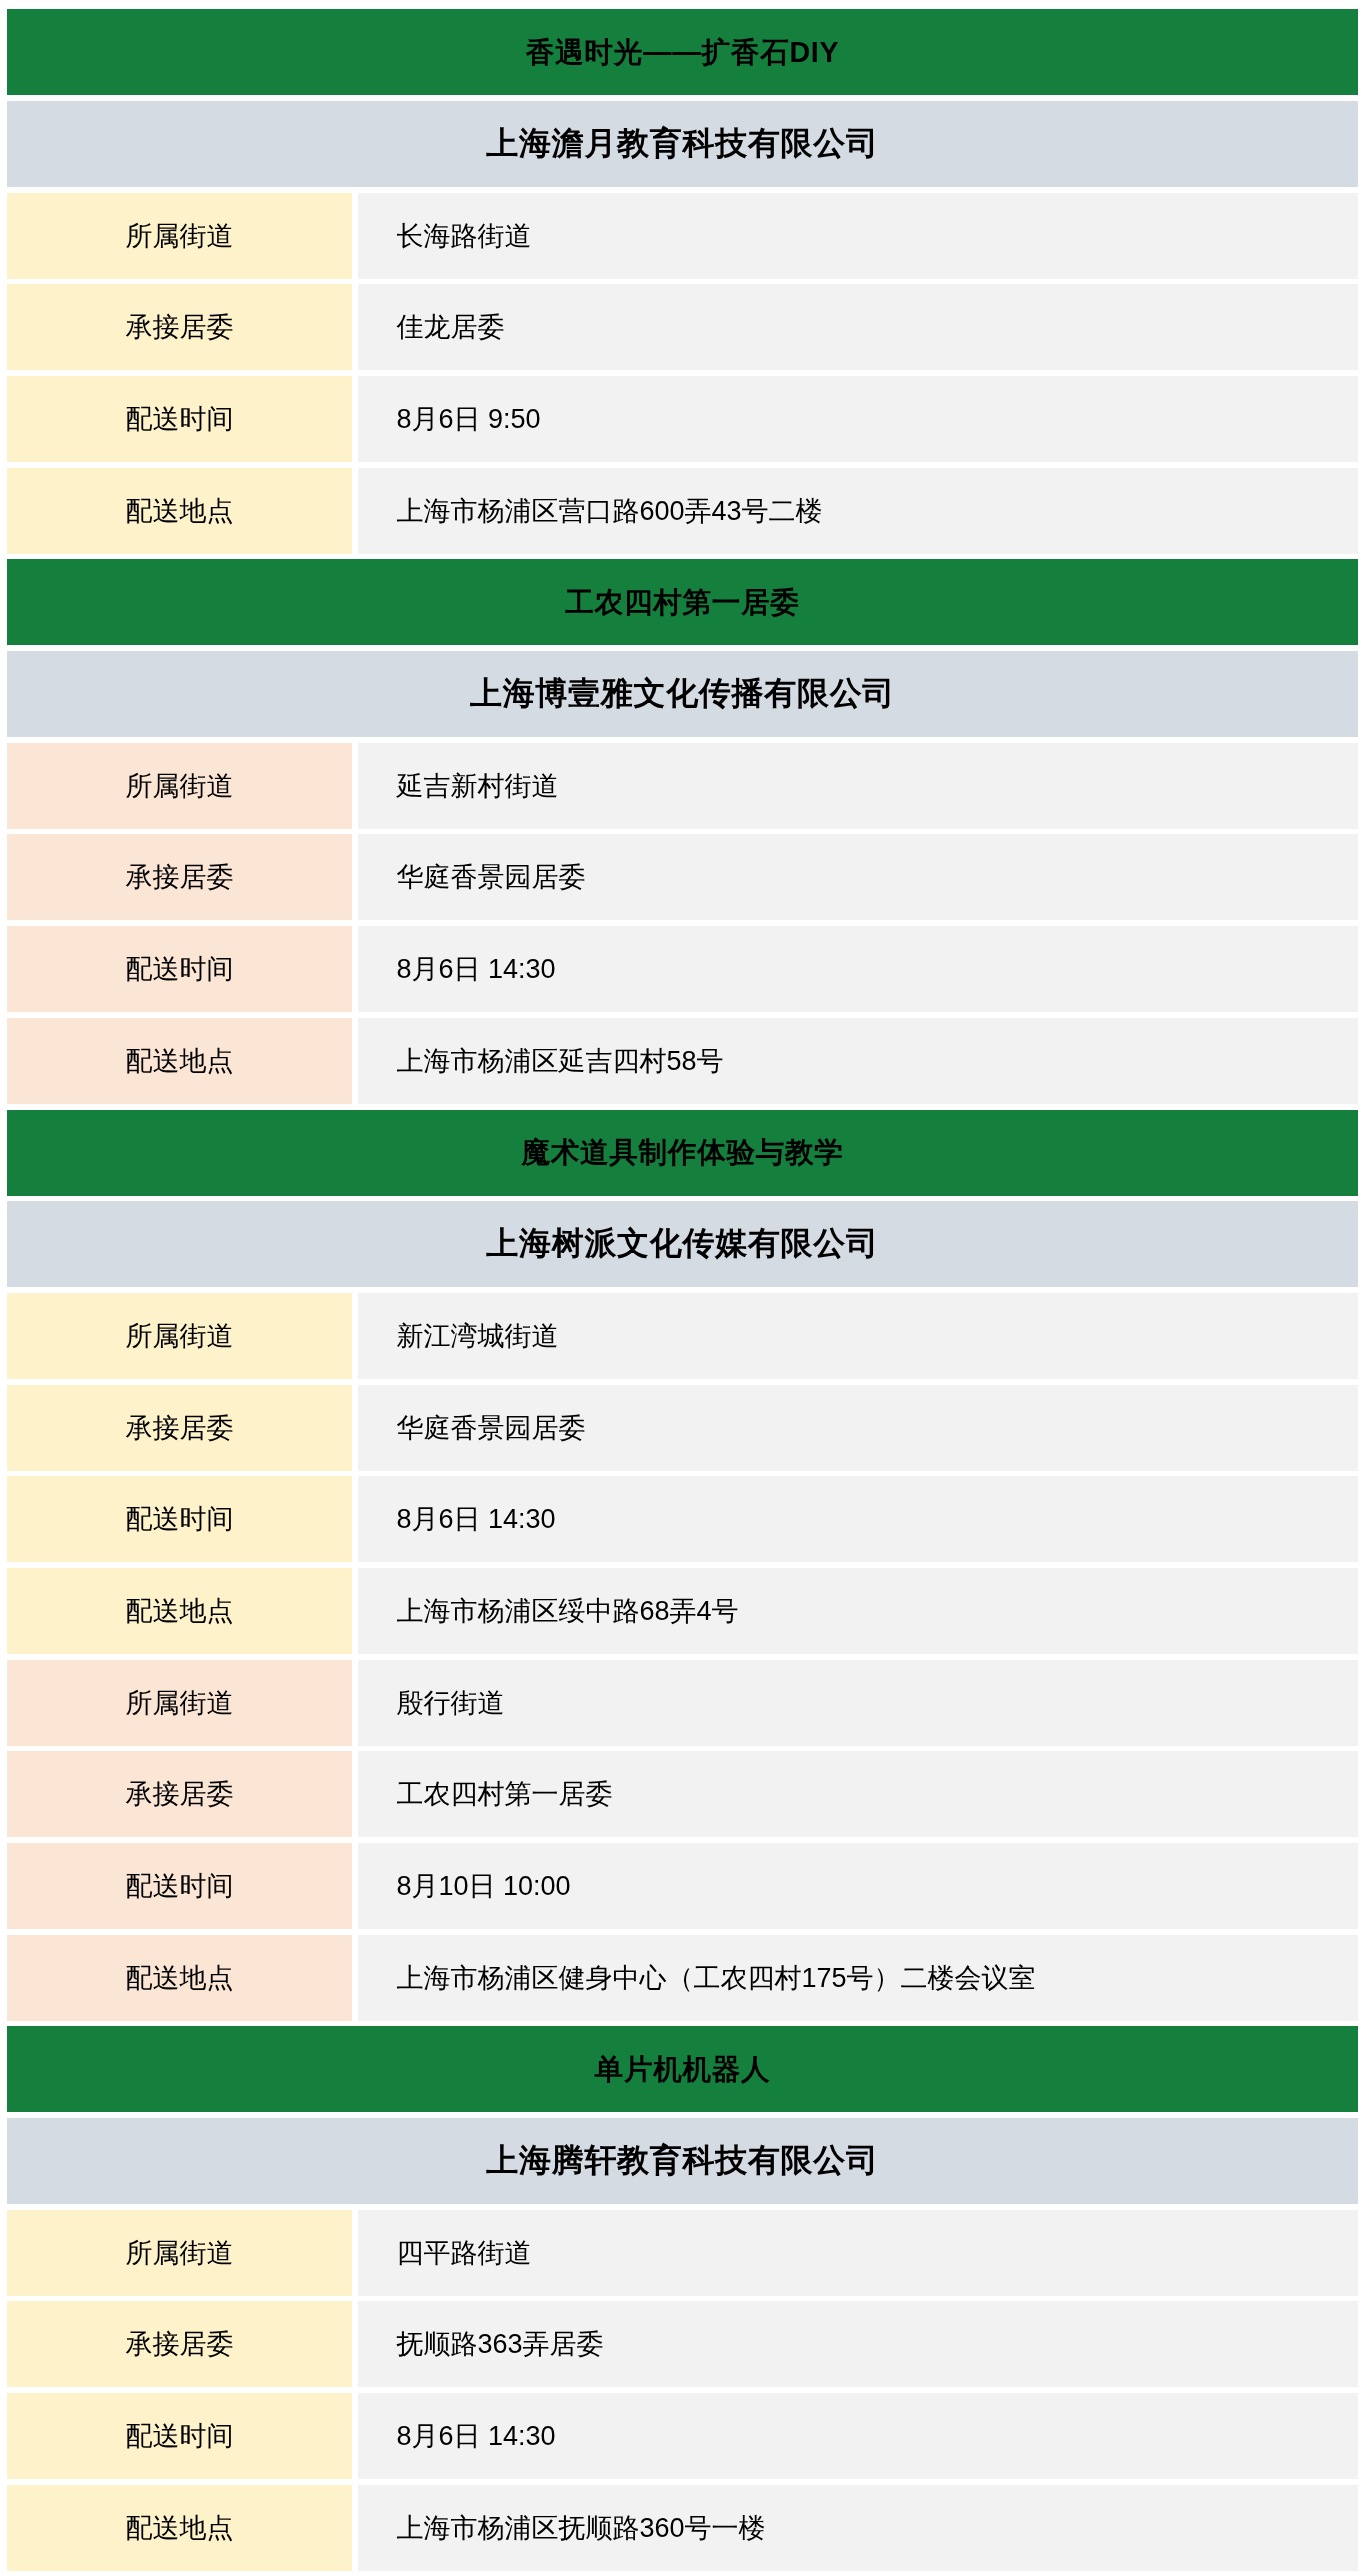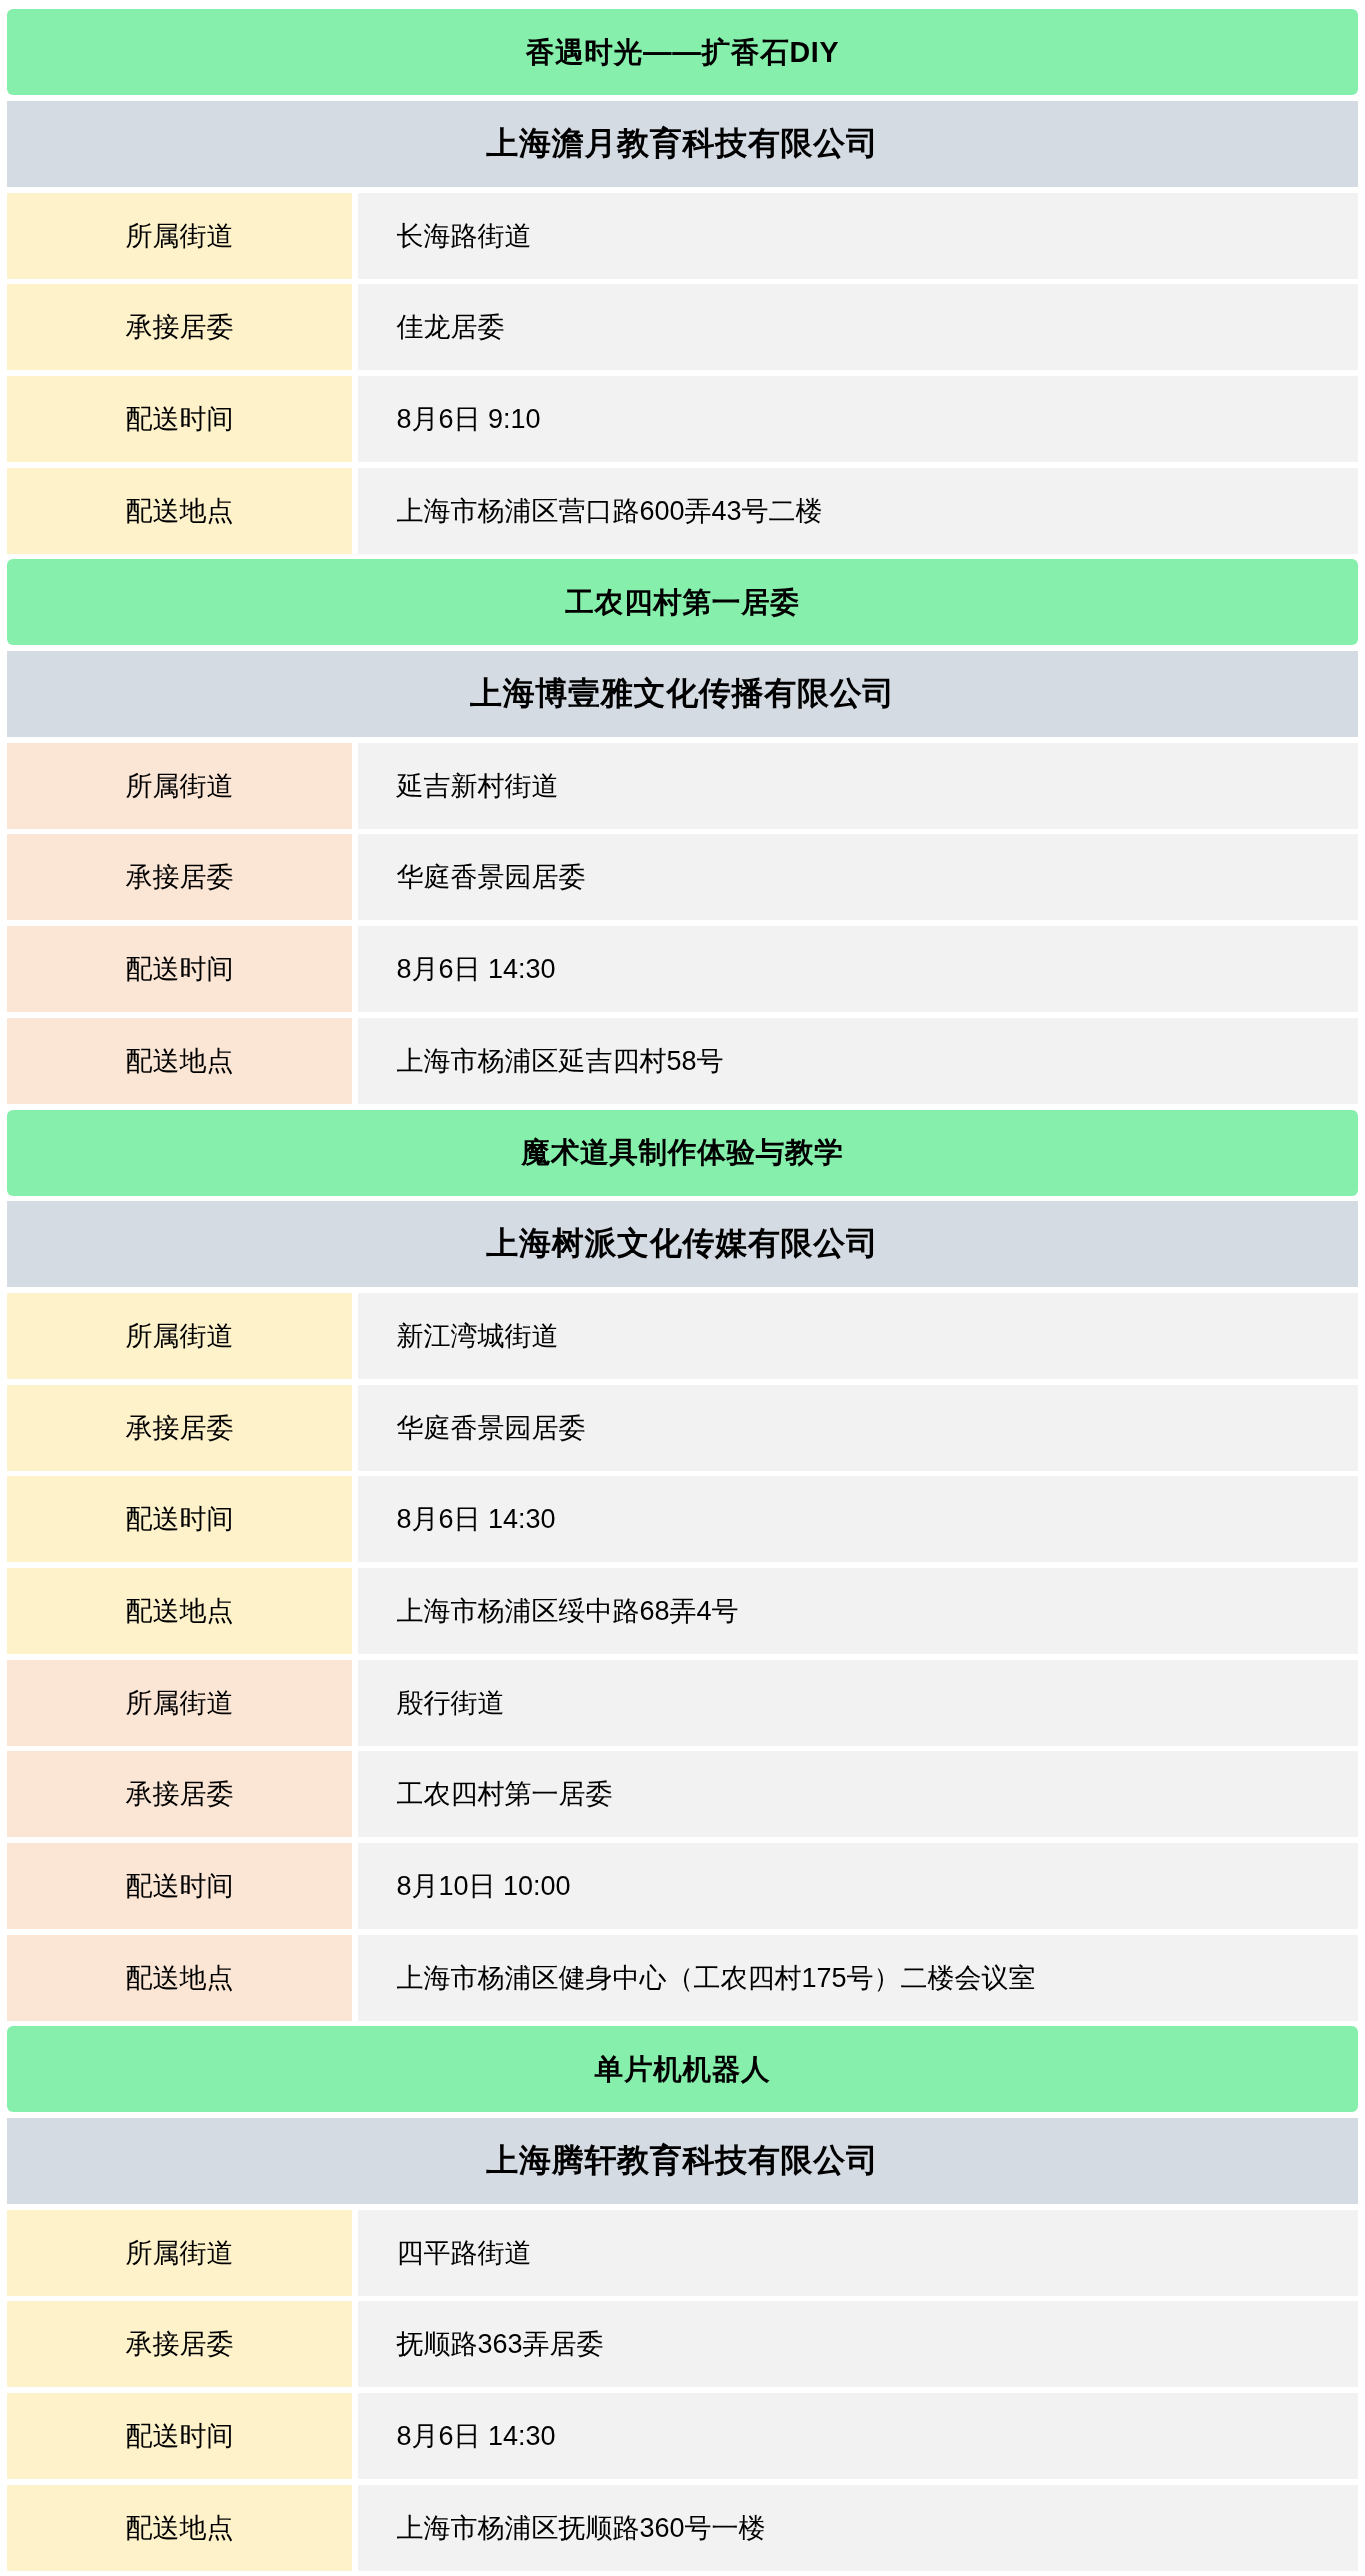--- a/index.html
+++ b/index.html
@@ -17,28 +17,27 @@
     padding: 9.3px 7.1px 13.6px 7.1px;
     box-sizing: border-box;
   }
   .band {
     height: 86px;
     margin-bottom: 5.7px;
     box-sizing: border-box;
   }
   .band:last-child { margin-bottom: 0; }
   .title-band {
-    background: #86efac;
+    background: #15803d;
     display: flex;
     align-items: center;
     justify-content: center;
     font-size: 28.6px;
     font-weight: 700;
     letter-spacing: 0.7px;
-    border-radius: 6px;
   }
   .company-band {
     background: #D5DBE3;
     display: flex;
     align-items: center;
     justify-content: center;
     font-size: 32px;
     font-weight: 700;
     letter-spacing: 0.7px;
   }
@@ -78,21 +77,21 @@
   <div class="band row-band">
     <div class="label-cell lbl-yellow">所属街道</div>
     <div class="value-cell">长海路街道</div>
   </div>
   <div class="band row-band">
     <div class="label-cell lbl-yellow">承接居委</div>
     <div class="value-cell">佳龙居委</div>
   </div>
   <div class="band row-band">
     <div class="label-cell lbl-yellow">配送时间</div>
-    <div class="value-cell">8月6日 9:10</div>
+    <div class="value-cell">8月6日 9:50</div>
   </div>
   <div class="band row-band">
     <div class="label-cell lbl-yellow">配送地点</div>
     <div class="value-cell">上海市杨浦区营口路600弄43号二楼</div>
   </div>
 
   <div class="band title-band">工农四村第一居委</div>
   <div class="band company-band">上海博壹雅文化传播有限公司</div>
 
   <div class="band row-band">

